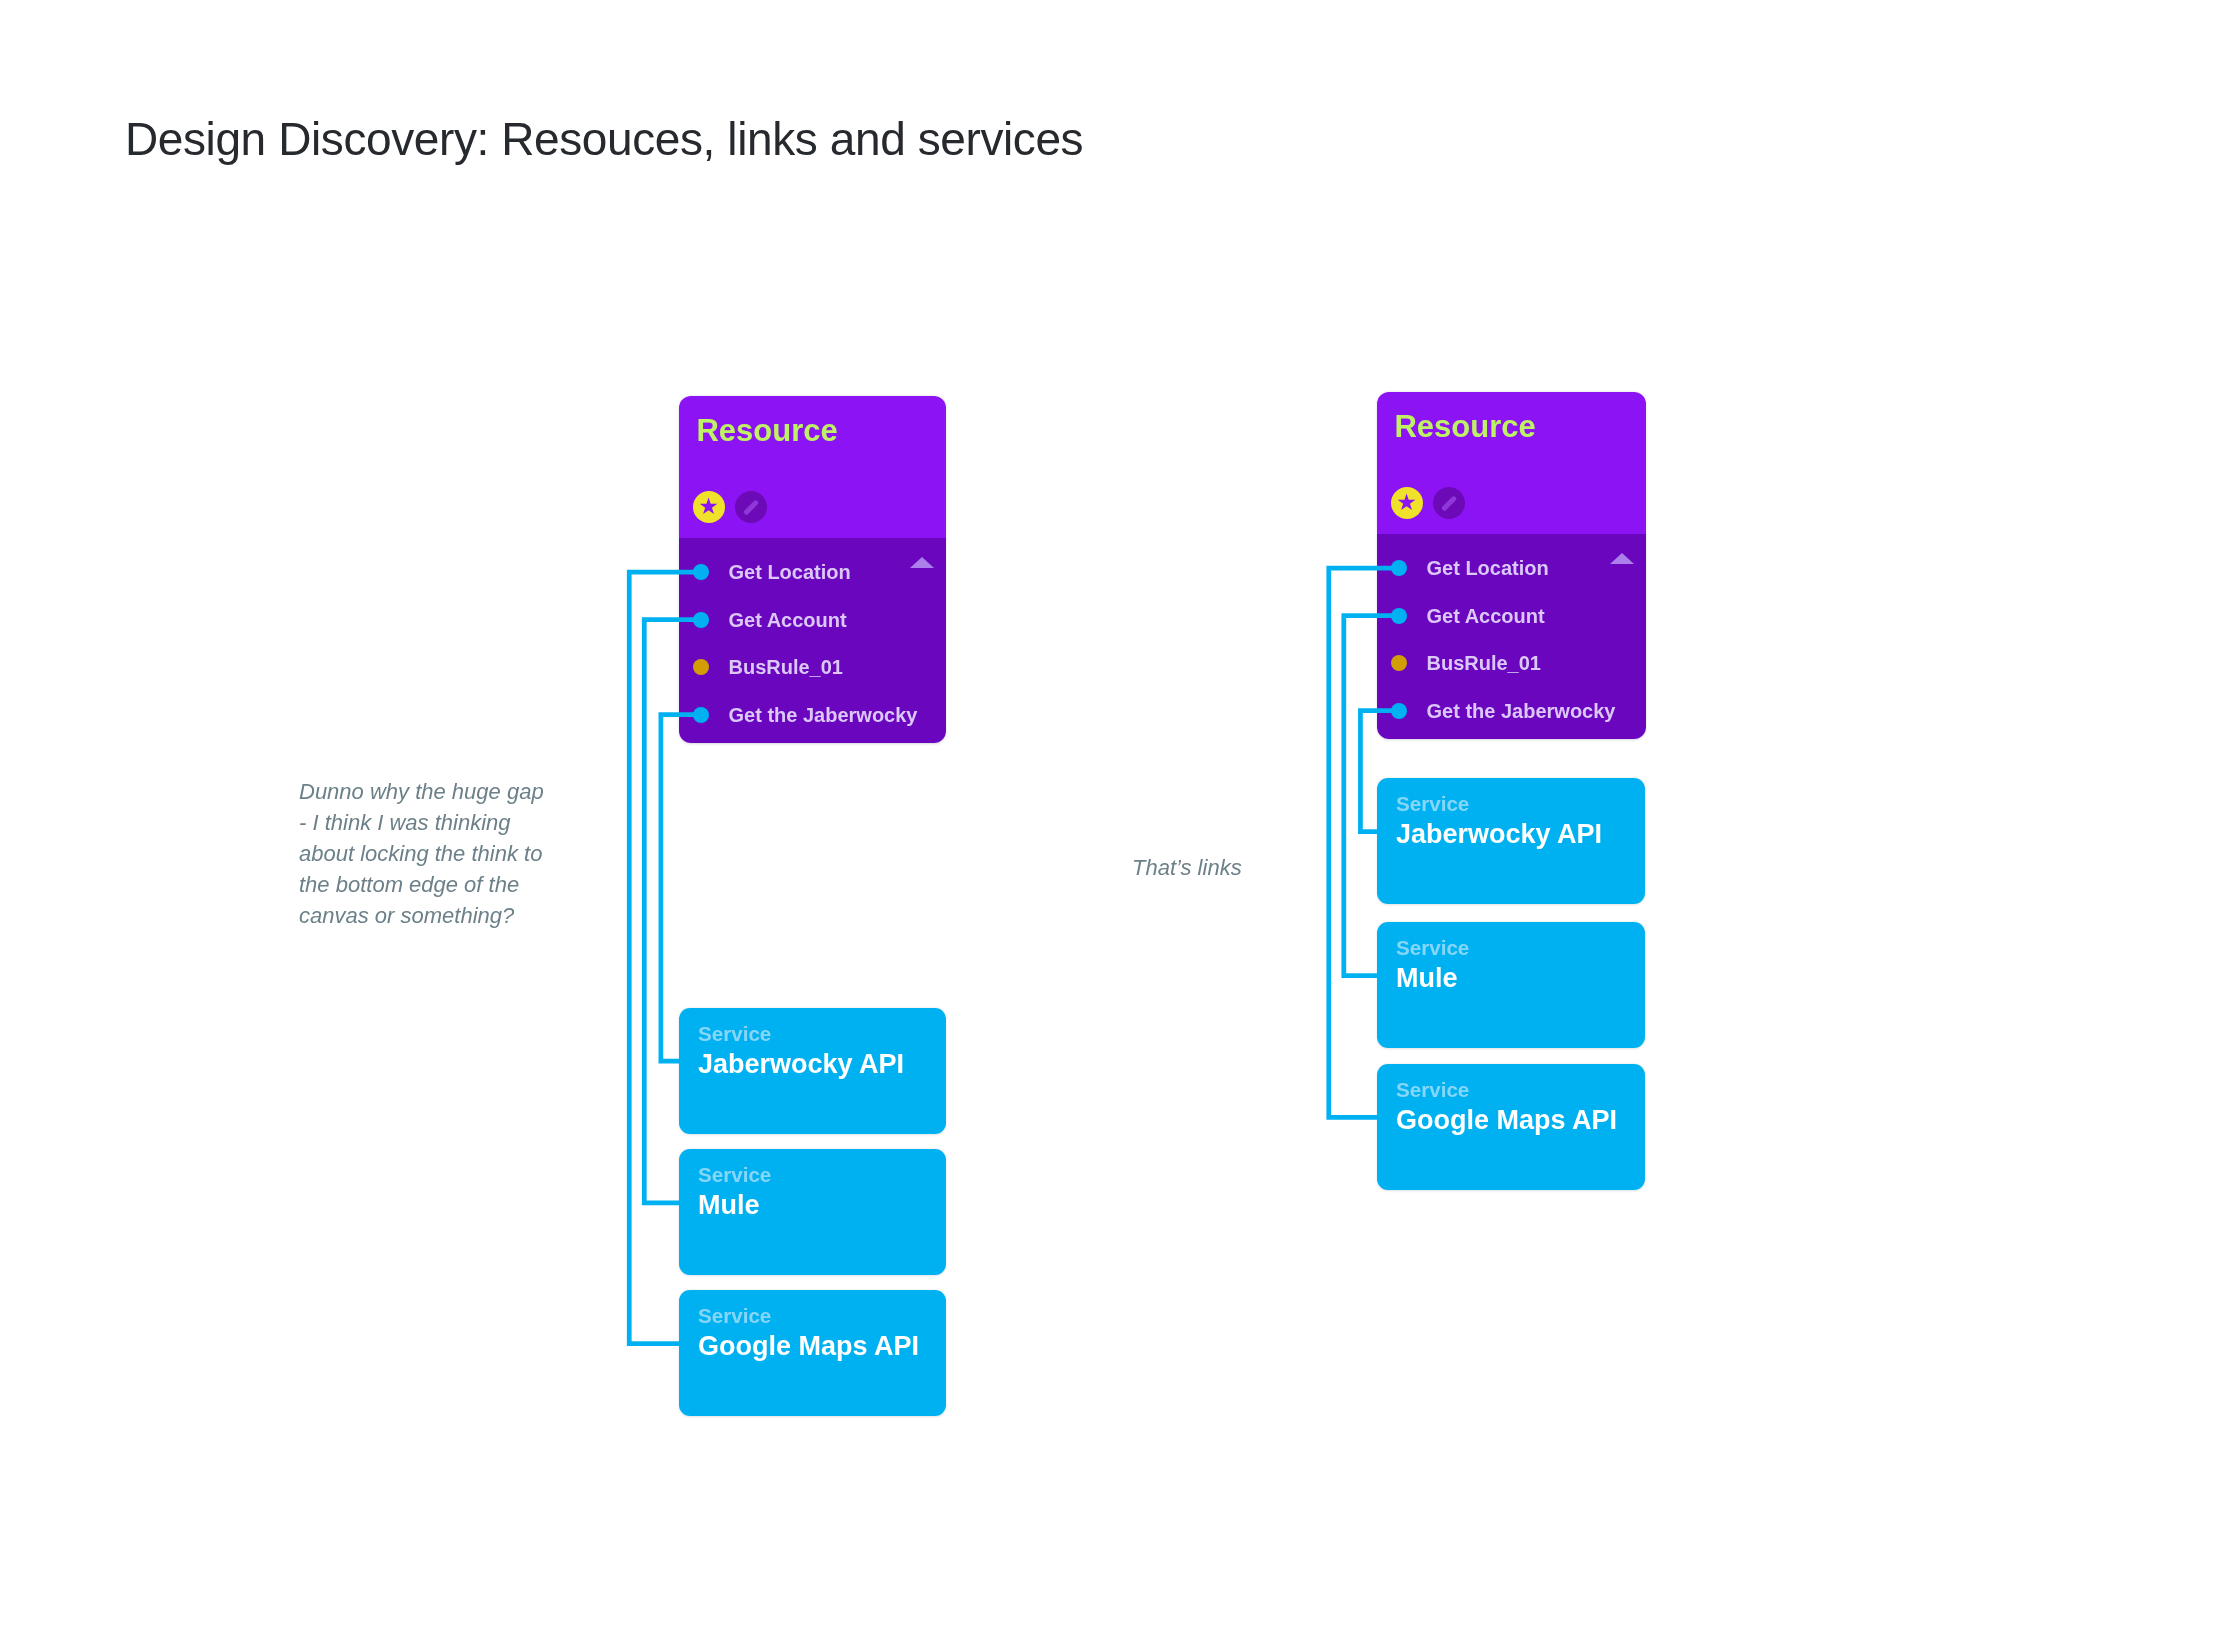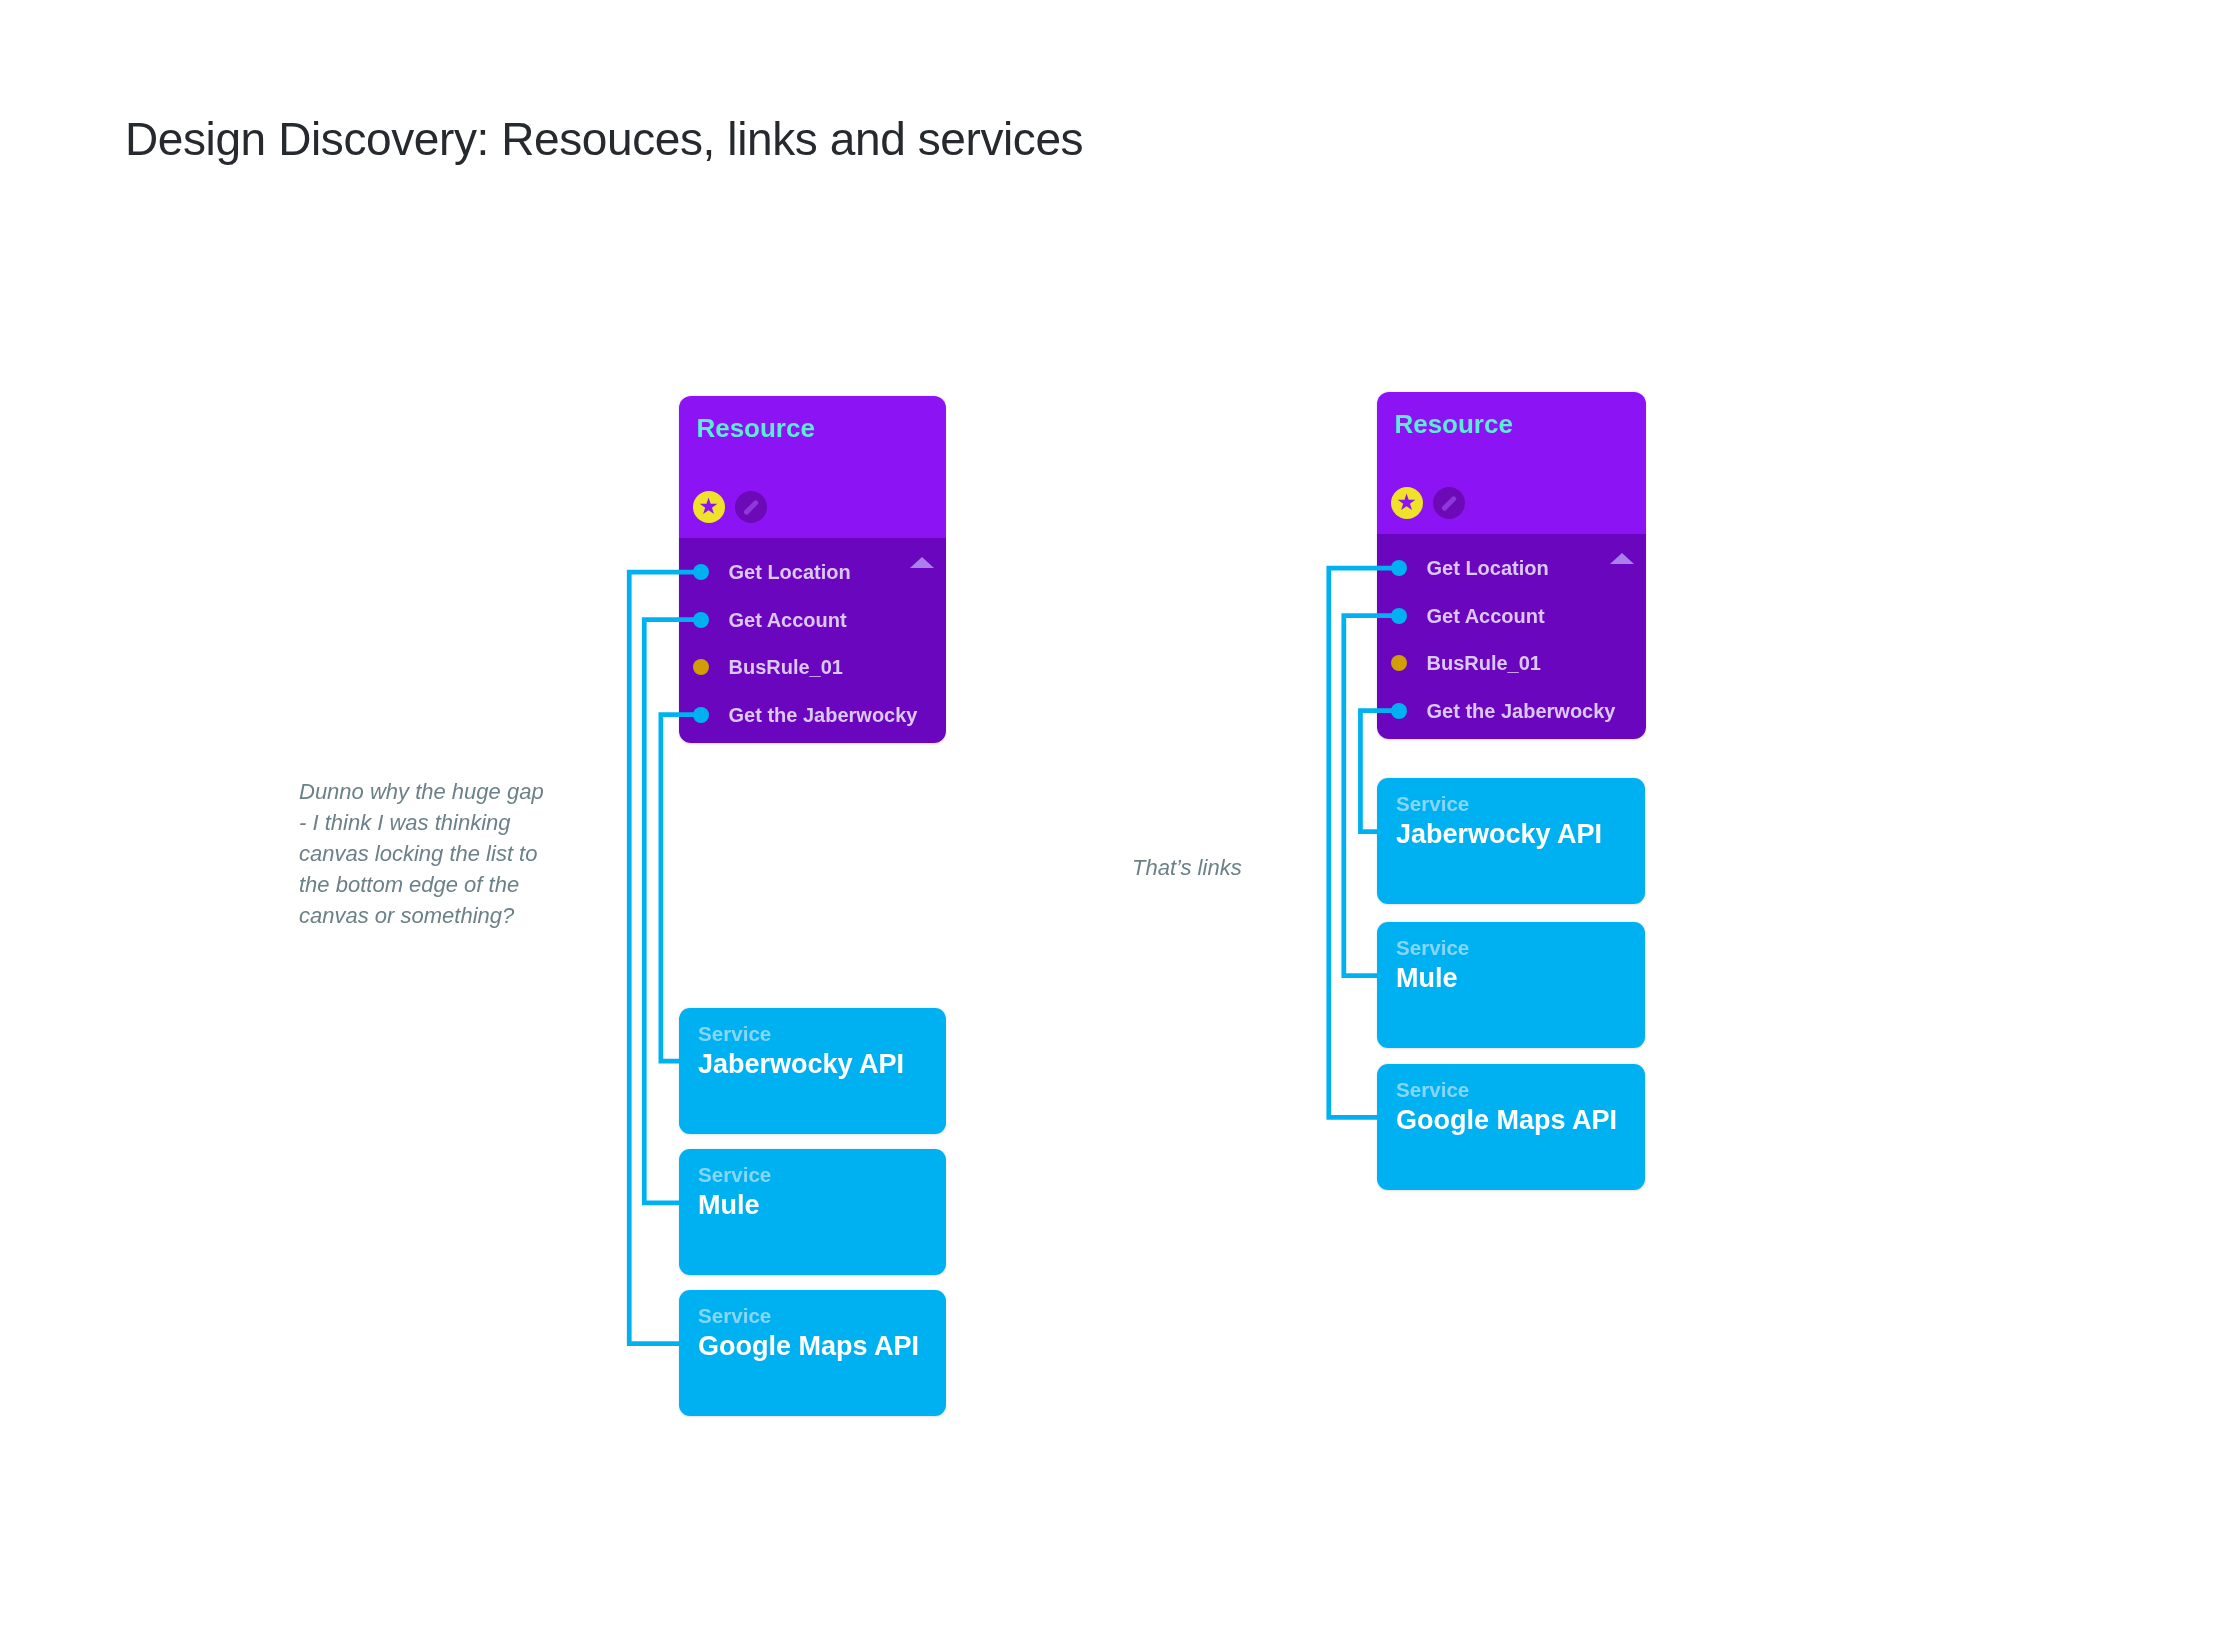--- a/index.html
+++ b/index.html
@@ -23,21 +23,21 @@
   .note-left span{display:block;}
   .note-right{left:1132px;top:852px;white-space:nowrap;}
   
   .res{
     position:absolute;border-radius:12px;overflow:hidden;
     box-shadow:0 0.8px 2.4px rgba(40,20,70,0.18);
   }
   .res-left{left:679px;top:396px;width:267px;height:347px;}
   .res-right{left:1377px;top:392px;width:269px;height:347px;}
   .res-header{position:absolute;left:0;right:0;top:0;height:142px;background:var(--header-purple,#8c14f4);}
-  .res-title{position:absolute;left:17.4px;top:17.4px;font-size:26px;font-weight:700;color:#5eead4;}
+  .res-title{position:absolute;left:17.4px;top:17.4px;font-size:31px;font-weight:700;color:#bef264;}
   .icon-circle{position:absolute;top:95px;width:32px;height:32px;border-radius:50%;
     display:flex;align-items:center;justify-content:center;}
   .star-circle{left:13.5px;background:var(--star-yellow,#f0e22a);}
   .star-glyph{color:var(--header-purple,#8c14f4);font-size:23px;line-height:1;transform:translateY(-0.8px);}
   .pencil-circle{left:56px;background:var(--pencil-bg,#6c0ab8);}
   .pencil-glyph{width:18px;height:4.7px;border-radius:2.4px;background:var(--pencil-glyph,#8f38da);transform:rotate(-45deg);}
   .res-list{position:absolute;left:0;right:0;top:142px;bottom:0;background:var(--list-purple,#6a06be);}
   .collapse-tri{
     position:absolute;right:12px;top:19px;width:0;height:0;
     border-left:12px solid transparent;border-right:12px solid transparent;
@@ -67,21 +67,21 @@
 </head>
 <body>
 
 <div class="canvas">
 
   <h1 class="title"><span class="t-bold">Design Discovery:</span><span class="t-reg"> Resouces, links and services</span></h1>
 
   <p class="note note-left">
     <span>Dunno why the huge gap</span>
     <span>-  I think I was thinking</span>
-    <span>canvas locking the list to</span>
+    <span>about locking the think to</span>
     <span>the bottom edge of the</span>
     <span>canvas or something?</span>
   </p>
 
   <p class="note note-right">That’s links</p>
 
   <div class="res res-left">
     <div class="res-header">
       <div class="res-title">Resource</div>
       <div class="icon-circle star-circle">

